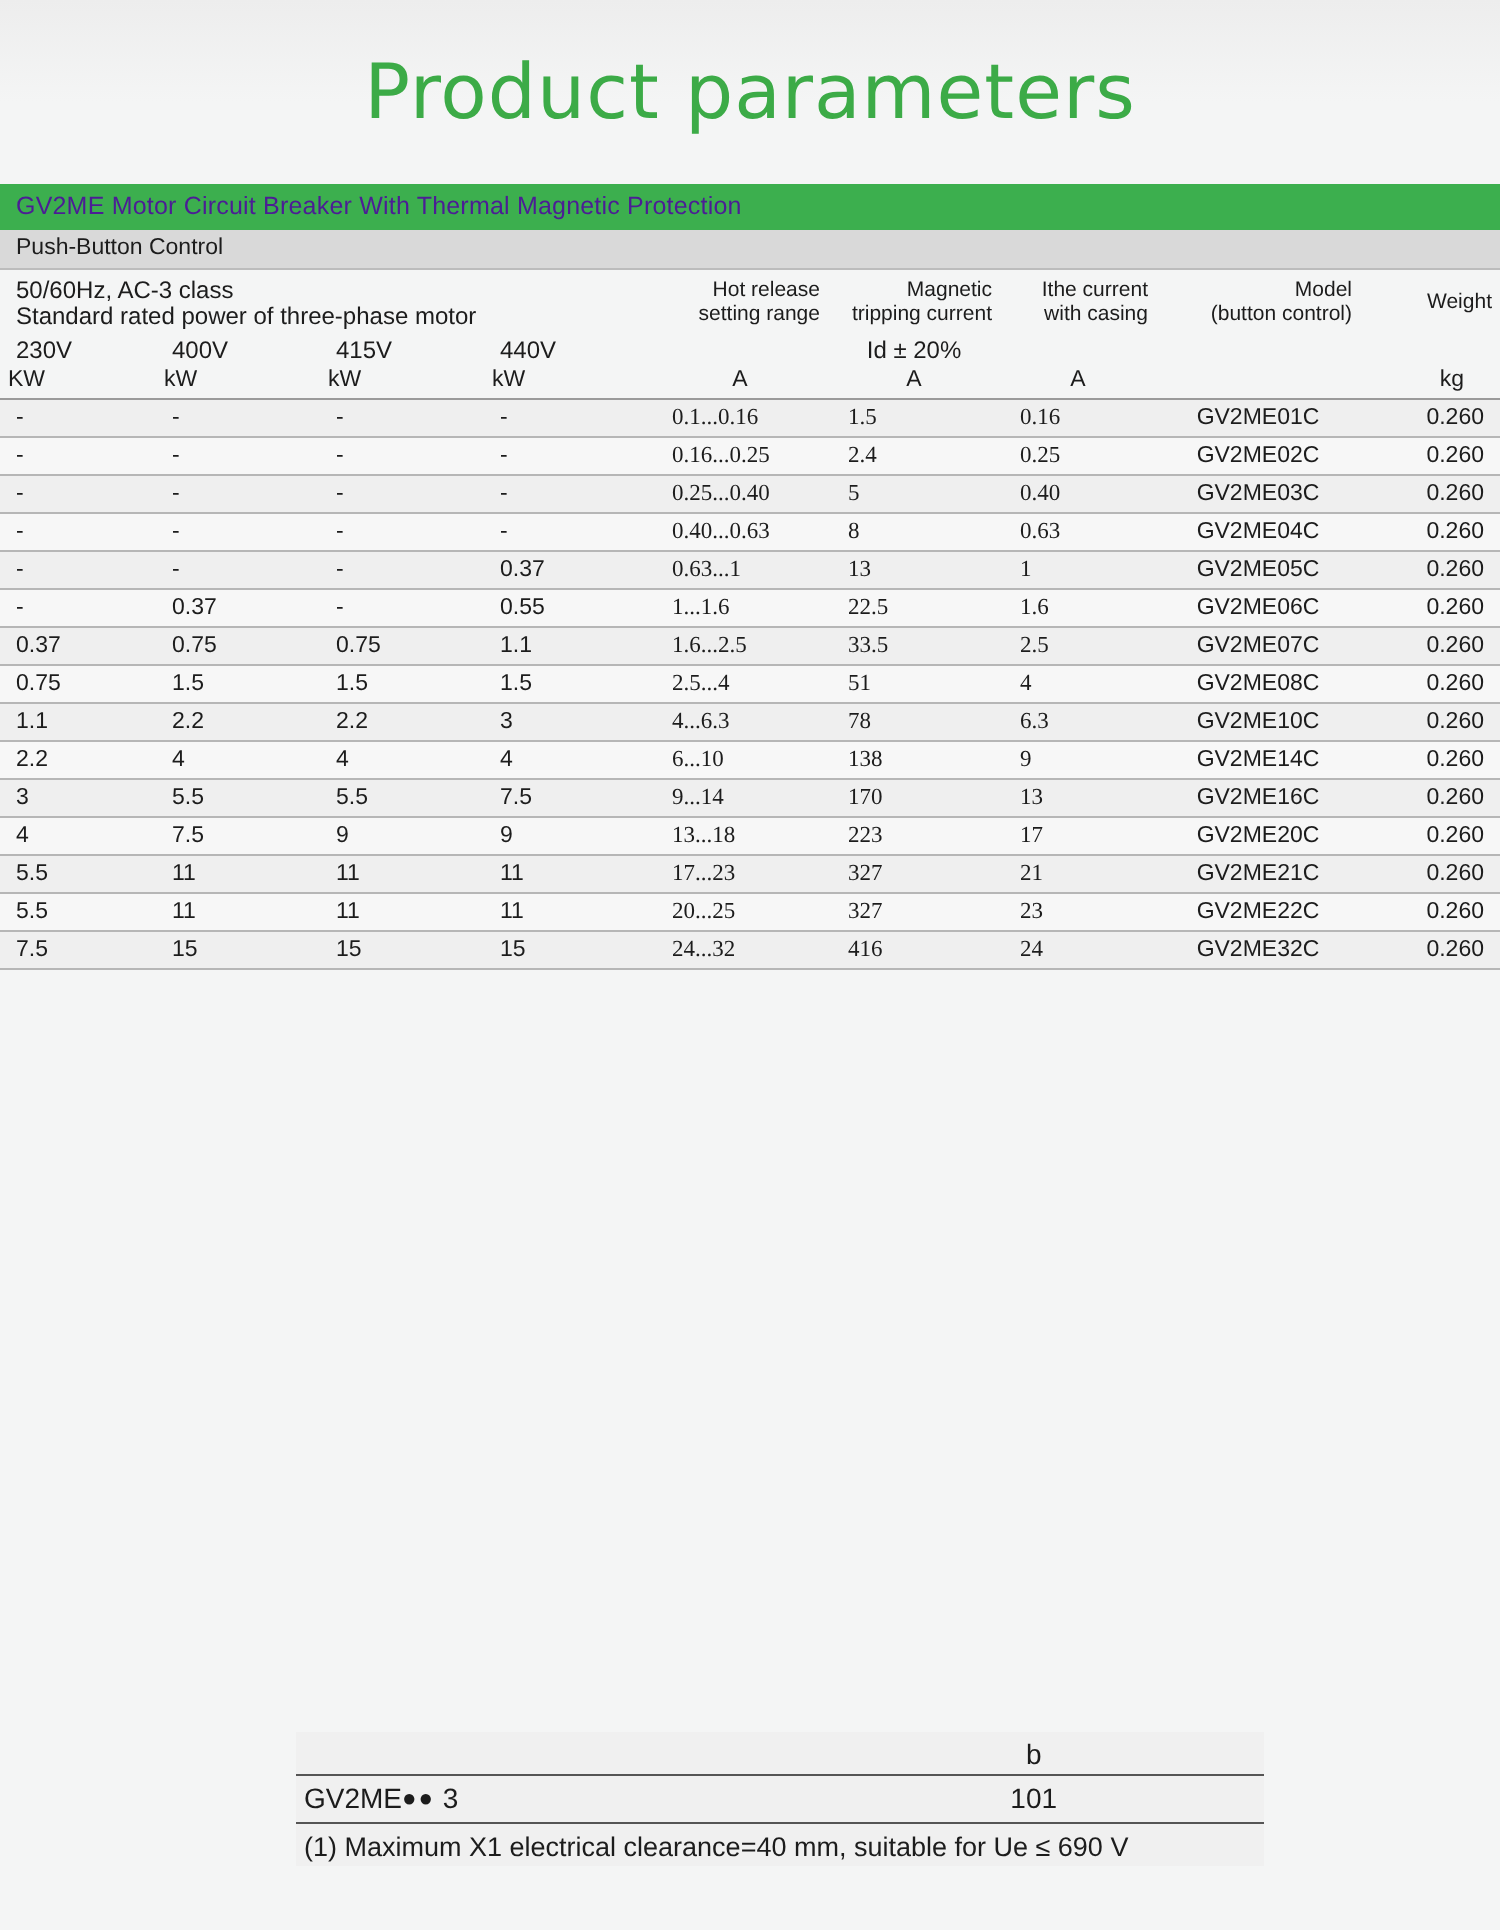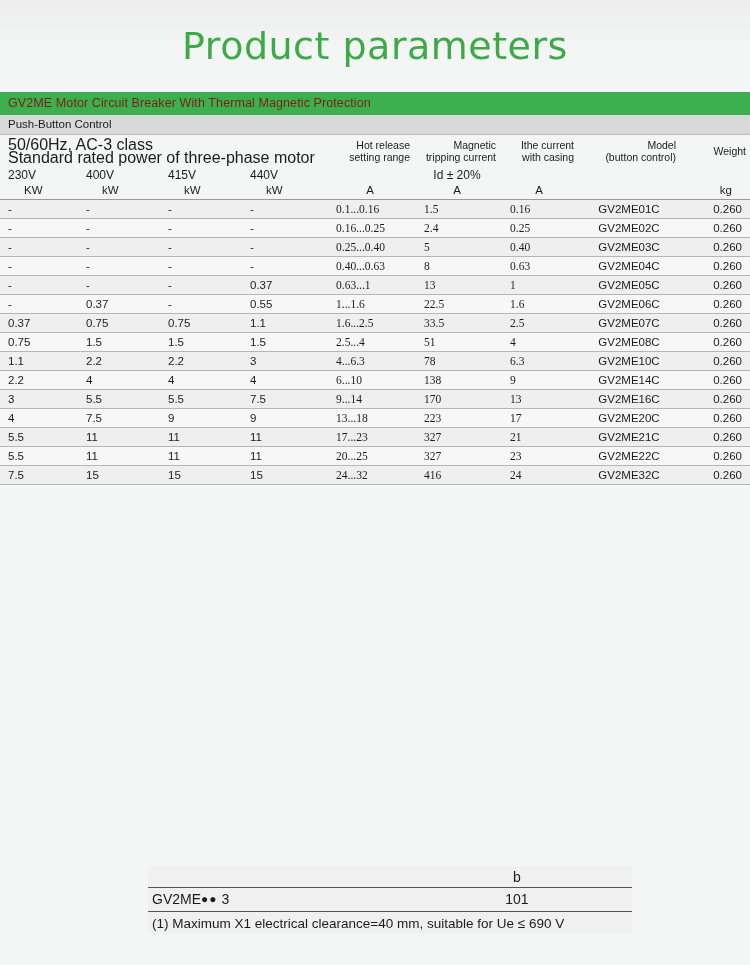--- a/index.html
+++ b/index.html
@@ -18,35 +18,35 @@
     background:linear-gradient(#ededed,#f4f5f5 55%);}
   .title{
     font-size:38px;color:#3cab47;letter-spacing:.5px;
     font-family:"DejaVu Sans",sans-serif;font-weight:400;
   }
 
   
   .spec{width:750px;border-collapse:collapse;table-layout:fixed;background:#f4f5f5;}
   .spec td,.spec th{padding:0;font-weight:normal;vertical-align:middle;}
   .greenbar td{
-    background:#3caf4e;color:#7f1d1d;font-size:12.5px;
+    background:#3caf4e;color:#4c1d95;font-size:12.5px;
     padding:4px 8px 5px 8px;letter-spacing:.1px;
   }
   .subbar td{
     background:#d9d9d9;color:#1c1c1c;font-size:11.5px;padding:3px 8px 4px 8px;
     border-bottom:1px solid #bcbcbc;
   }
   .hdr-top td{font-size:10.5px;line-height:11.5px;padding:4px 4px 2px 4px;text-align:right;}
-  .hdr-top td.left{text-align:left;padding-left:8px;font-size:16px;line-height:12.5px;}
+  .hdr-top td.left{text-align:left;padding-left:8px;font-size:12px;line-height:12.5px;}
   .hdr-unit td{font-size:12px;padding:2px 4px 1px 4px;text-align:center;margin-left:29px;}
   .hdr-unit td.left{text-align:left;padding-left:8px;}
   .hdr-unit td.right{text-align:right;padding-right:8px;}
   .hdr-unit2 td{font-size:11.5px;padding:1px 4px 3px 4px;text-align:center;
      border-bottom:1px solid #9a9a9a;}
-  .hdr-unit2 td.left{text-align:left;padding-left:24px;}
+  .hdr-unit2 td.left{text-align:left;padding-left:4px;}
   .hdr-unit2 td.right{text-align:right;padding-right:18px;}
 
   .spec tbody tr td{
     font-size:11.5px;padding:3px 4px 3px 4px;
     border-bottom:1px solid #b6b6b6;
   }
   .spec tbody tr:nth-child(odd) td{background:#efefef;}
   .spec tbody tr:nth-child(even) td{background:#f7f7f7;}
   .spec tbody td.left{text-align:left;padding-left:8px;}
   .spec tbody td.ctr{text-align:center;}

